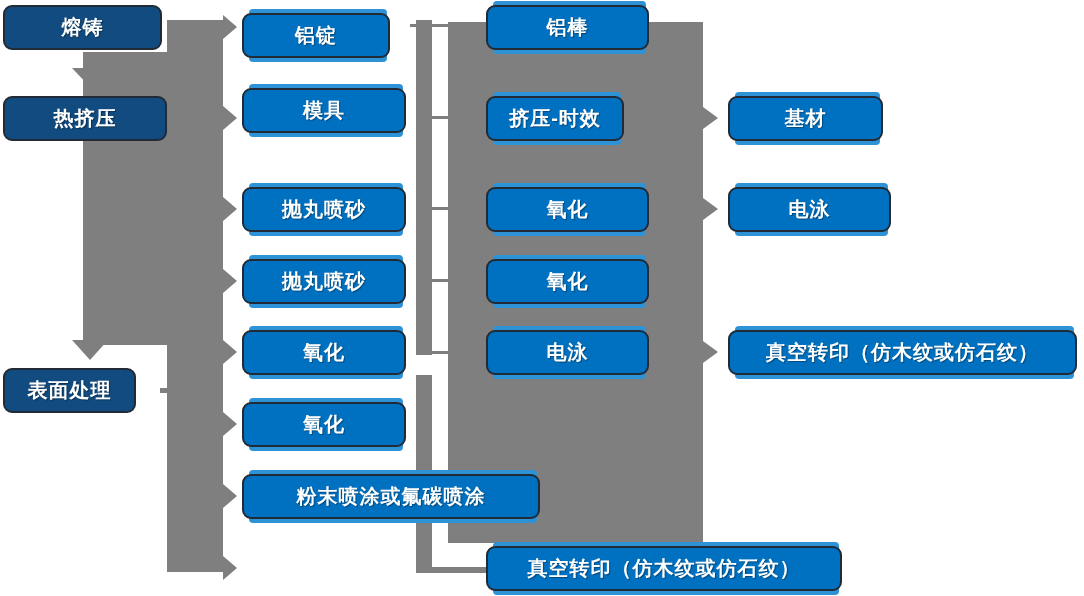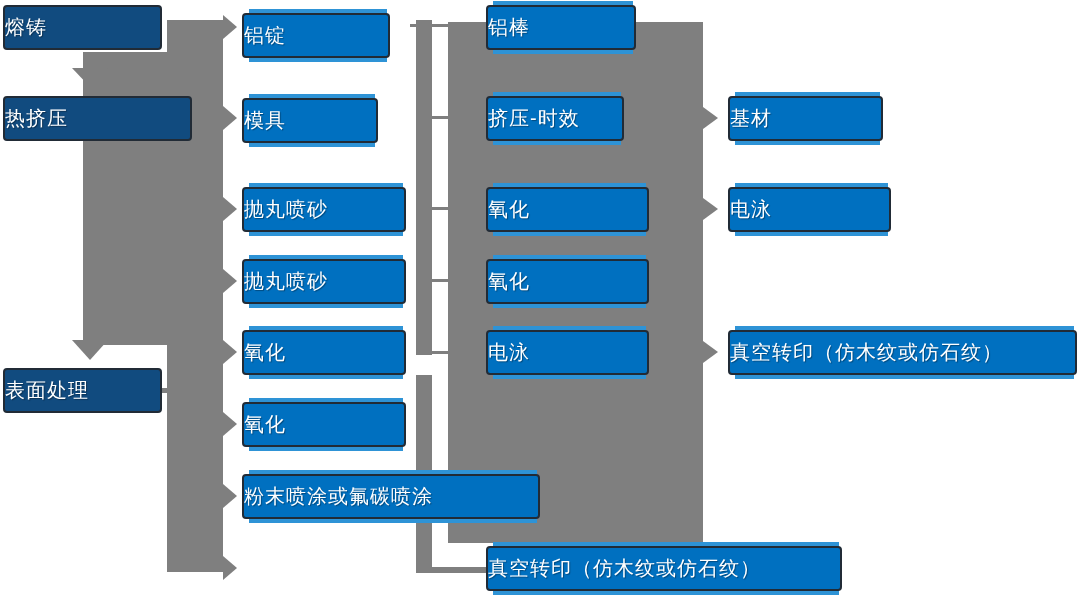--- a/index.html
+++ b/index.html
@@ -13,23 +13,23 @@
   }
   .bar{position:absolute;background:var(--gray);}
   .arrow-r{position:absolute;width:0;height:0;
     border-top:12px solid transparent;border-bottom:12px solid transparent;
     border-left:14px solid var(--gray);}
   .arrow-r.sm{border-top-width:11px;border-bottom-width:11px;border-left-width:15px;}
   .arrow-d{position:absolute;width:0;height:0;
     border-left:18px solid transparent;border-right:18px solid transparent;
     border-top:19px solid var(--gray);}
   .box{
-    position:absolute;height:45px;display:flex;align-items:center;
-    background:var(--proc);border:2px solid var(--ink);border-radius:4px;
-    color:var(--text);font-size:20px;font-weight:normal;letter-spacing:1px;
+    position:absolute;height:45px;display:flex;align-items:center;justify-content:center;
+    background:var(--proc);border:2px solid var(--ink);border-radius:9px;
+    color:var(--text);font-size:20px;font-weight:bold;letter-spacing:1px;
     text-shadow:1px 1px 1px rgba(0,0,0,0.35);box-sizing:border-box;
     box-shadow:2px 9px 0 -5px var(--accent),2px -9px 0 -5px var(--accent);
     white-space:nowrap;
   }
   .box.stage{background:var(--stage);box-shadow:none;}
 </style>
 </head>
 <body>
 
 <div id="stage-canvas">
@@ -60,50 +60,50 @@
 
   <div class="bar" style="left:448px;top:22px;width:255px;height:521px"></div>
 
   <div class="arrow-r sm" style="left:703px;top:107px"></div>
   <div class="arrow-r sm" style="left:703px;top:198px"></div>
   <div class="arrow-r sm" style="left:703px;top:341px"></div>
 
   <div class="box stage" style="left:3px;top:5px;width:159px">
     <span>熔铸</span>
     </div>
-  <div class="box stage" style="left:3px;top:96px;width:189px">
+  <div class="box stage" style="left:3px;top:96px;width:164px">
     <span>热挤压</span>
     </div>
-  <div class="box stage" style="left:3px;top:368px;width:159px">
+  <div class="box stage" style="left:3px;top:368px;width:133px">
     <span>表面处理</span>
     </div>
 
   <div class="box" style="left:242px;top:13px;width:148px">
     <span>铝锭</span>
     </div>
-  <div class="box" style="left:242px;top:98px;width:136px">
+  <div class="box" style="left:242px;top:88px;width:164px">
     <span>模具</span>
     </div>
   <div class="box" style="left:242px;top:187px;width:164px">
     <span>抛丸喷砂</span>
     </div>
   <div class="box" style="left:242px;top:259px;width:164px">
     <span>抛丸喷砂</span>
     </div>
   <div class="box" style="left:242px;top:330px;width:164px">
     <span>氧化</span>
     </div>
   <div class="box" style="left:242px;top:402px;width:164px">
     <span>氧化</span>
     </div>
   <div class="box" style="left:242px;top:474px;width:298px">
     <span>粉末喷涂或氟碳喷涂</span>
     </div>
 
-  <div class="box" style="left:486px;top:5px;width:150px">
+  <div class="box" style="left:486px;top:5px;width:163px">
     <span>铝棒</span>
     </div>
   <div class="box" style="left:486px;top:96px;width:138px">
     <span>挤压-时效</span>
     </div>
   <div class="box" style="left:486px;top:187px;width:163px">
     <span>氧化</span>
     </div>
   <div class="box" style="left:486px;top:259px;width:163px">
     <span>氧化</span>

